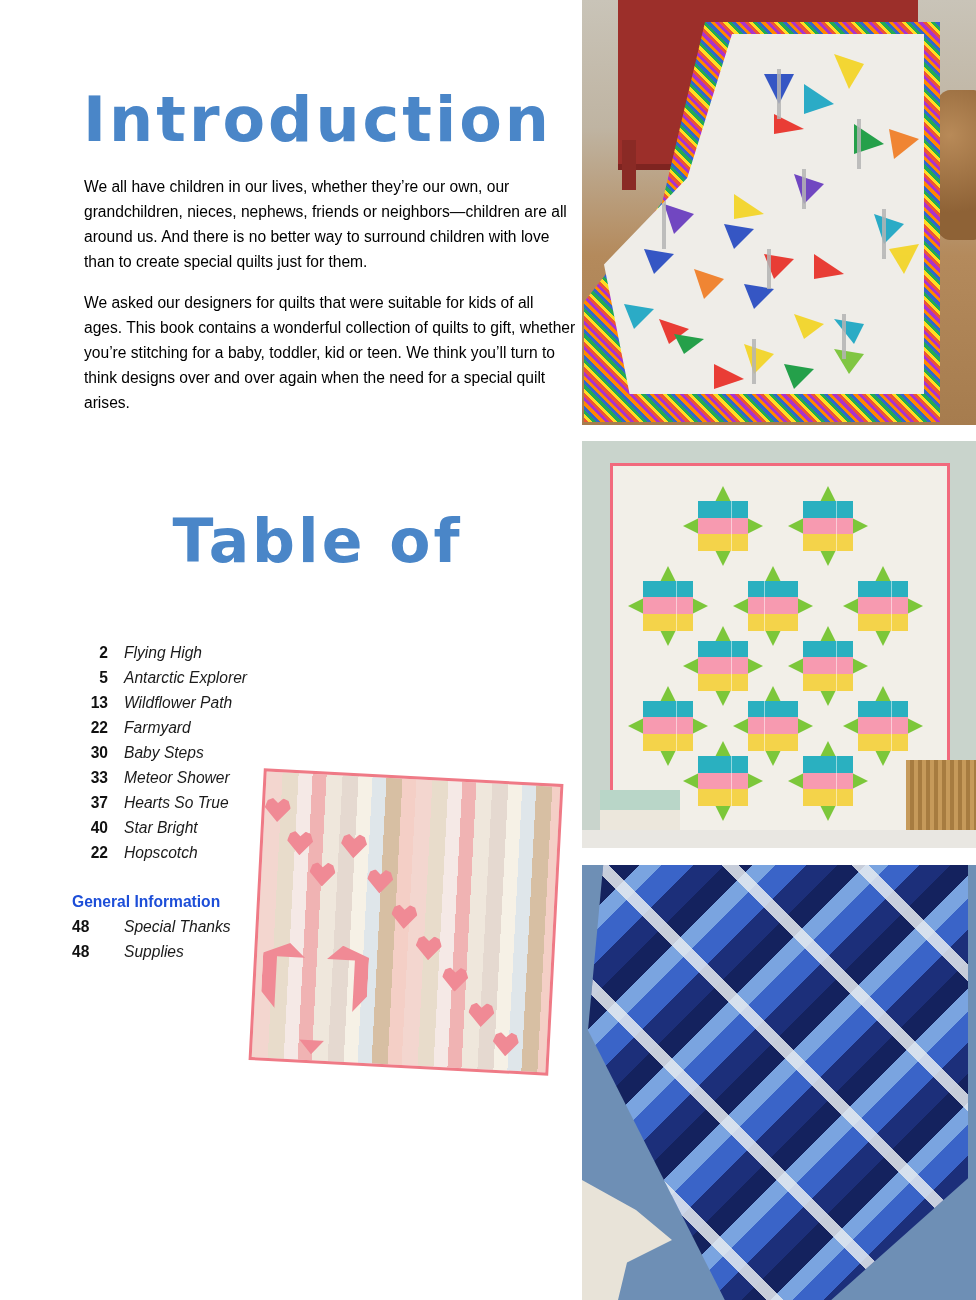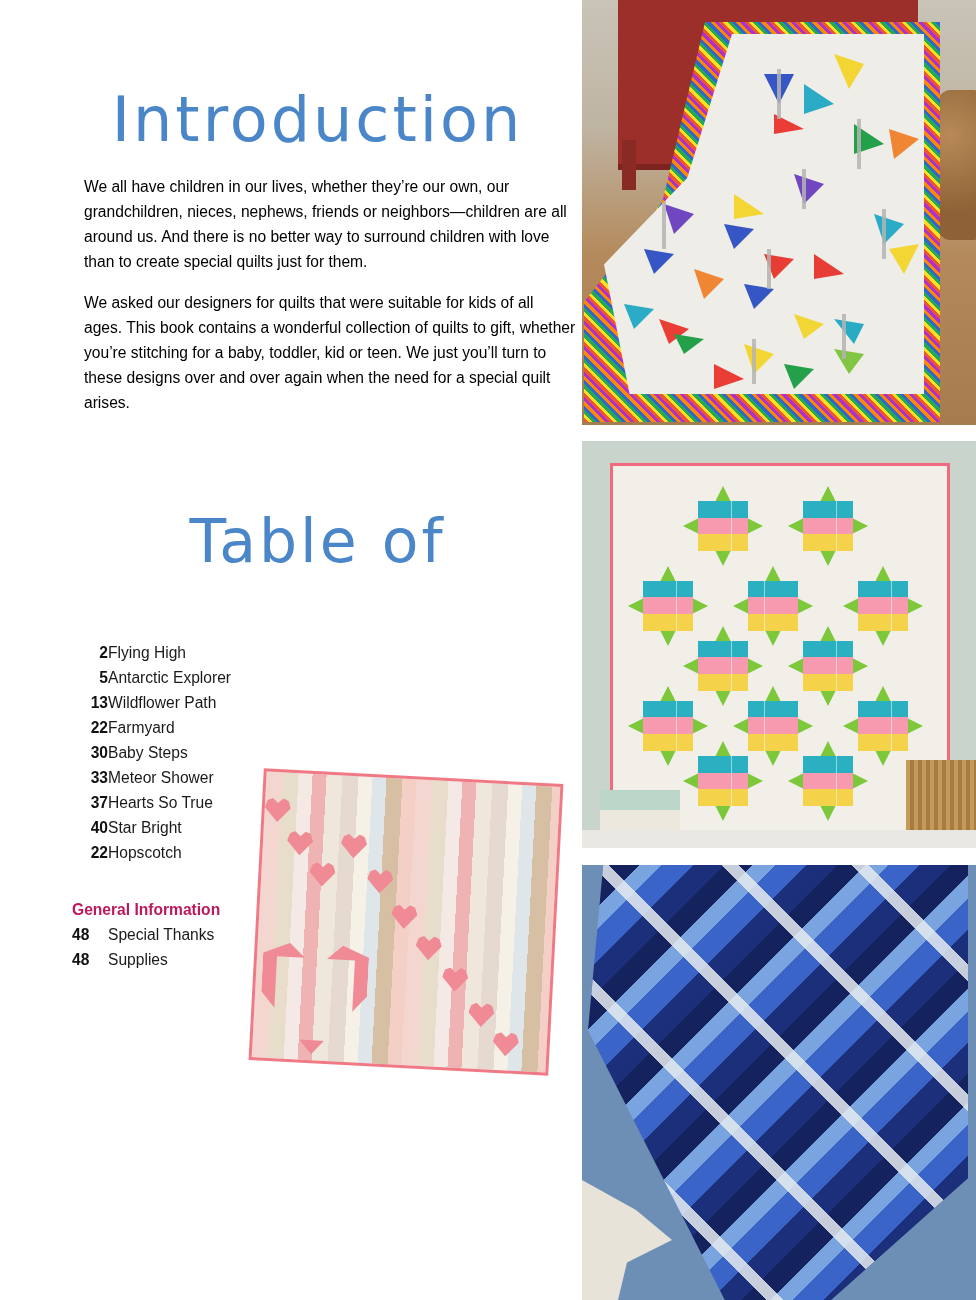--- a/index.html
+++ b/index.html
@@ -1,40 +1,40 @@
 <!DOCTYPE html>
 <html><head>
 <meta charset="utf-8">
 <style>
   * { box-sizing: border-box; margin: 0; padding: 0; }
   html, body { width: 976px; height: 1300px; background: #ffffff; overflow: hidden; }
   body { position: relative; font-family: "Liberation Sans", "DejaVu Sans", sans-serif; color: #1a1a1a; }
 
   .heading {
     position: absolute; left: 60px; width: 515px; text-align: center;
-    color: #4a86c8; font-family: "DejaVu Sans", sans-serif; font-weight: normal;
+    color: #4a86c8; font-family: "DejaVu Sans", sans-serif; font-weight: bold;
     letter-spacing: 3px;
   }
   #intro-title { top: 80px; font-size: 62px; line-height: 80px; }
   #toc-title { top: 512px; font-size: 60px; line-height: 58px; }
 
   .para {
     position: absolute; left: 84px; width: 492px;
     font-size: 15.6px; line-height: 25px; color: #000000;
   }
   #intro-p1 { top: 174px; }
   #intro-p2 { top: 290px; }
 
   .toc { position: absolute; left: 72px; top: 640px; width: 260px; }
   .toc-row { display: flex; height: 25px; line-height: 25px; font-size: 15.6px; align-items: center; }
   .toc-num { width: 36px; text-align: right; padding-right: 0; font-weight: bold; color: #111; }
-  .toc-label { margin-left: 0; padding-left: 0; position: relative; left: 0; }
+  .toc-label { margin-left: 16px; padding-left: 0; position: relative; left: 0; font-style: italic; }
   .toc-row .toc-label { position: absolute; left: 36px; }
   .toc-row { position: relative; }
-  .toc-section { font-weight: bold; font-size: 15.6px; height: 25px; line-height: 25px; margin-top: 32px; color: #be185d; }
+  .toc-section { font-weight: bold; font-size: 15.6px; height: 25px; line-height: 25px; margin-top: 24px; color: #1d4ed8; }
   .toc-num.left { text-align: left; width: 36px; }
 
   .photo { position: absolute; overflow: hidden; }
 
   
   #photo-pinwheel { left: 582px; top: 0; width: 394px; height: 425px;
     background: linear-gradient(180deg, #c9c4b8 0%, #bfb4a2 30%, #b48a5c 60%, #a67c4e 100%); }
   #photo-pinwheel .chest { position:absolute; left: 36px; top: 0; width: 300px; height: 170px; background: #9c2f2a; border-bottom: 6px solid #7e2420; }
   #photo-pinwheel .chest-leg { position:absolute; left: 40px; top: 140px; width: 14px; height: 50px; background:#8a2a25; }
   #photo-pinwheel .bear { position:absolute; right: -10px; top: 90px; width: 60px; height: 150px; background: radial-gradient(circle at 40% 30%, #b88a58, #8e6236 70%); border-radius: 40% 20% 20% 40%; }
@@ -78,21 +78,21 @@
     clip-path: polygon(50% 100%, 0 40%, 10% 10%, 30% 0, 50% 20%, 70% 0, 90% 10%, 100% 40%); }
   .big-heart { position:absolute; left: 6px; top: 170px; width: 106px; height: 110px;
     border: 14px solid #f08a95; background: transparent;
     clip-path: polygon(50% 100%, 0 45%, 0 10%, 25% 0, 50% 22%, 75% 0, 100% 10%, 100% 45%); }
 </style>
 </head>
 <body>
 
 <h1 id="intro-title" class="heading">Introduction</h1>
 <p id="intro-p1" class="para">We all have children in our lives, whether they’re our own, our grandchildren, nieces, nephews, friends or neighbors—children are all around us. And there is no better way to surround children with love than to create special quilts just for them.</p>
-<p id="intro-p2" class="para">We asked our designers for quilts that were suitable for kids of all ages. This book contains a wonderful collection of quilts to gift, whether you’re stitching for a baby, toddler, kid or teen. We just you’ll turn to these designs over and over again when the need for a special quilt arises.</p>
+<p id="intro-p2" class="para">We asked our designers for quilts that were suitable for kids of all ages. This book contains a wonderful collection of quilts to gift, whether you’re stitching for a baby, toddler, kid or teen. We think you’ll turn to think designs over and over again when the need for a special quilt arises.</p>
 
 <h2 id="toc-title" class="heading">
   <span>Table of</span><br>
 </h2>
 
 <div class="toc">
   <div class="toc-row">
       <span class="toc-num">2</span>
       <span class="toc-label">Flying High</span>
     </div>

